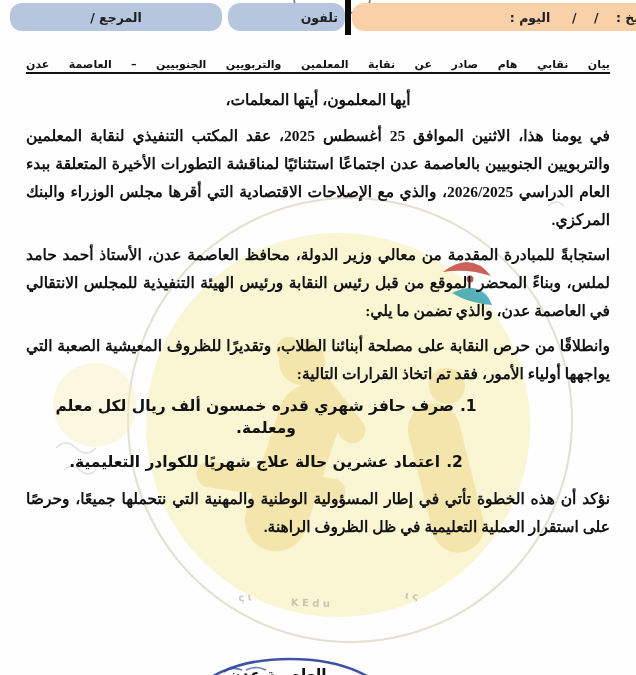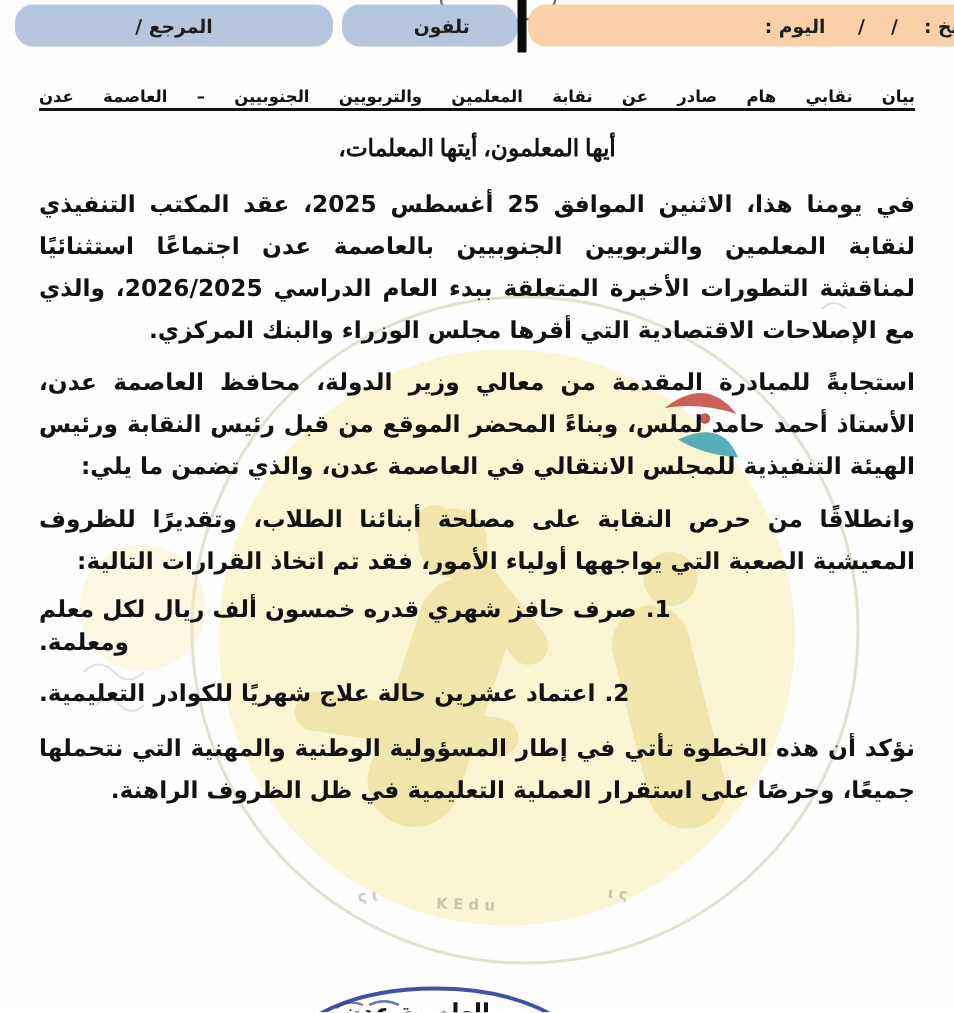--- a/index.html
+++ b/index.html
@@ -14,41 +14,41 @@
     direction:rtl;
   }
   
   .hdr{position:absolute;top:0;left:0;right:0;height:38px;z-index:2;}
   .hdr .cell{
     position:absolute;top:3px;height:28px;
     display:flex;align-items:center;
     font-size:12.5px;font-weight:bold;color:#1d1d1d;border-radius:12px;
   }
   .cell-date{left:352px;width:321px;background:var(--peach,#f9d0a8);justify-content:flex-start;padding-right:8px;box-sizing:border-box;}
-  .cell-phone{left:228px;width:117px;background:var(--blue,#b7c6df);justify-content:center;padding-right:7px;box-sizing:border-box;padding-left:23px;}
+  .cell-phone{left:228px;width:117px;background:var(--blue,#b7c6df);justify-content:flex-start;padding-right:7px;box-sizing:border-box;padding-left:23px;}
   .cell-ref{left:10px;width:212px;background:var(--blue,#b7c6df);justify-content:center;}
   .hdr-bar{position:absolute;top:0;left:345px;width:6px;height:35px;background:#0a0a0a;}
   
   .wm{position:absolute;top:0;left:0;z-index:0;pointer-events:none;}
   .stamp{position:absolute;top:0;left:0;z-index:3;pointer-events:none;}
   
   .main{
     position:absolute;top:46px;right:26px;left:26px;z-index:1;
     direction:rtl;text-align:justify;
   }
   .doc-title{
     font-size:11px;line-height:26px;margin:6px 0 10px 0;
     white-space:nowrap;
     text-align:justify;text-align-last:justify;
     text-decoration:underline;text-underline-offset:4px;text-decoration-thickness:1.5px;
   }
   .salutation{font-size:15.5px;line-height:24px;text-align:center;margin:0 0 10px 0;font-family:Liberation Serif, serif;}
-  .para{font-size:15.5px;line-height:28px;margin:0 0 7px 0;text-align:justify;}
+  .para{font-size:15.5px;line-height:28px;margin:0 0 7px 0;text-align:justify;font-family:Liberation Serif, serif;}
   .decisions{margin:3px 100px 2px 0;}
-  .decision{font-size:15.5px;line-height:22px;margin:0 4px 12px 0;text-align:left;}
+  .decision{font-size:15.5px;line-height:22px;margin:0 4px 12px 0;text-align:center;}
   .decision .dnum{margin-left:6px;}
   .sig3{
     position:absolute;z-index:1;top:664px;left:228px;
     font-size:15.5px;line-height:22px;white-space:nowrap;
   }
 </style>
 </head>
 <body>
 
 <div class="page">

